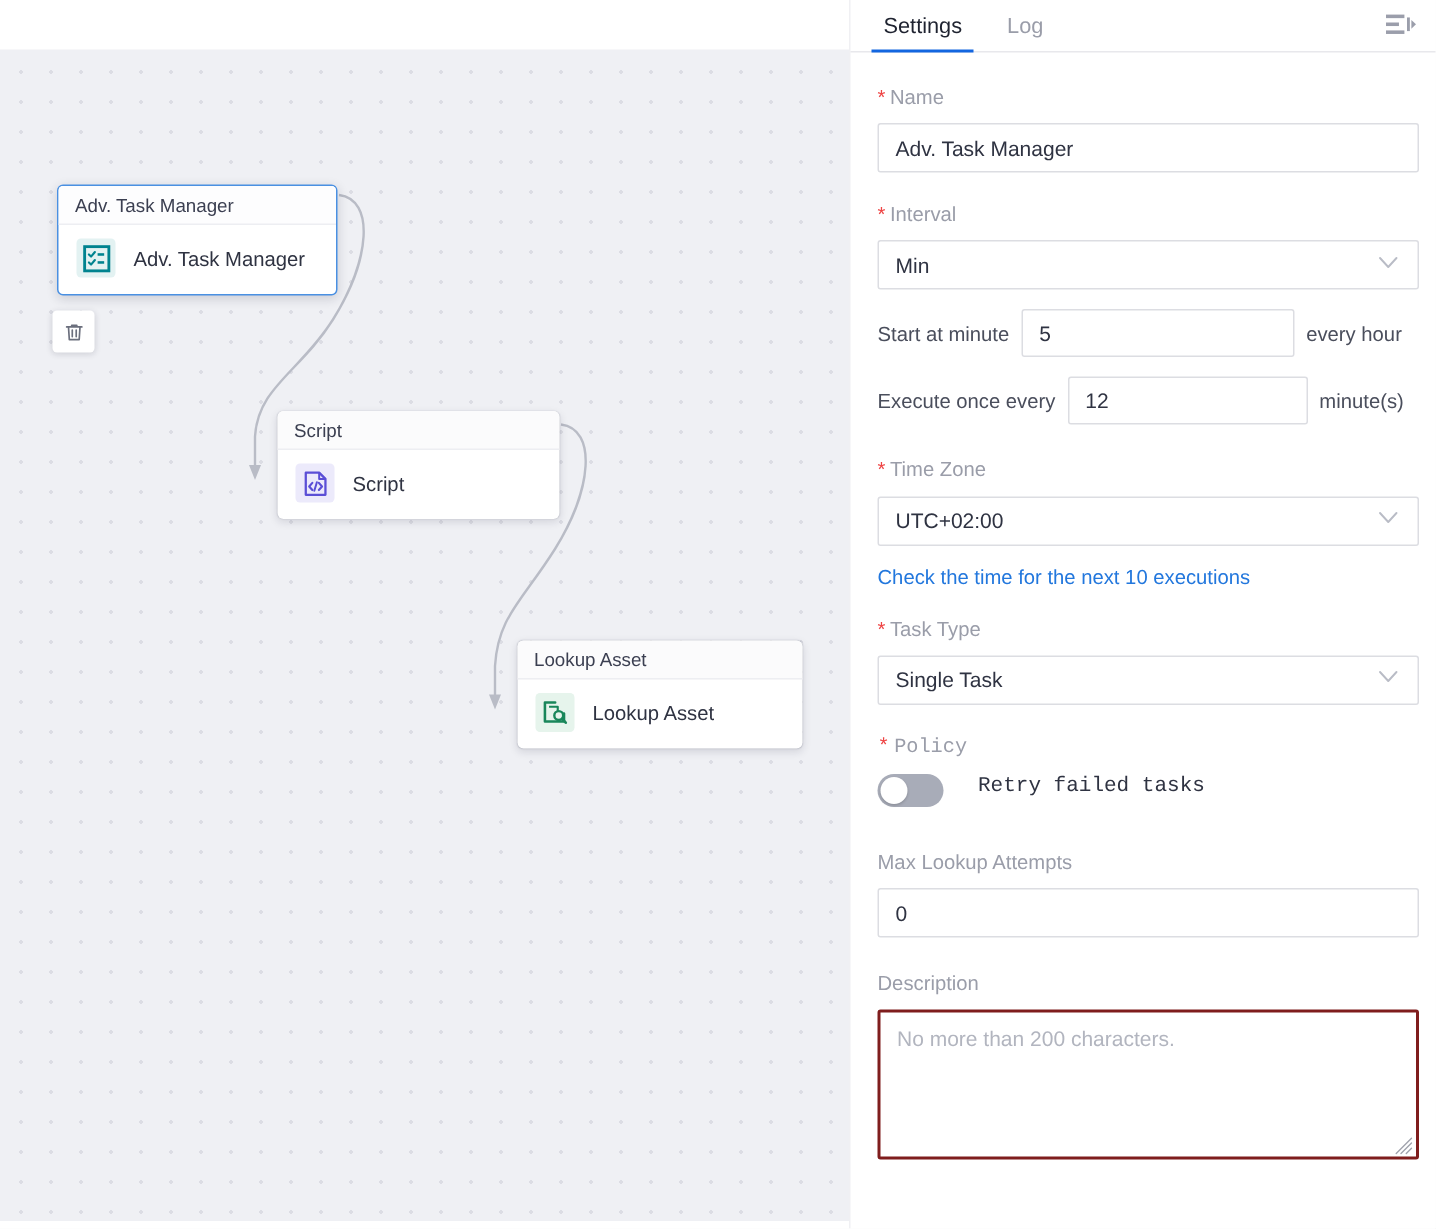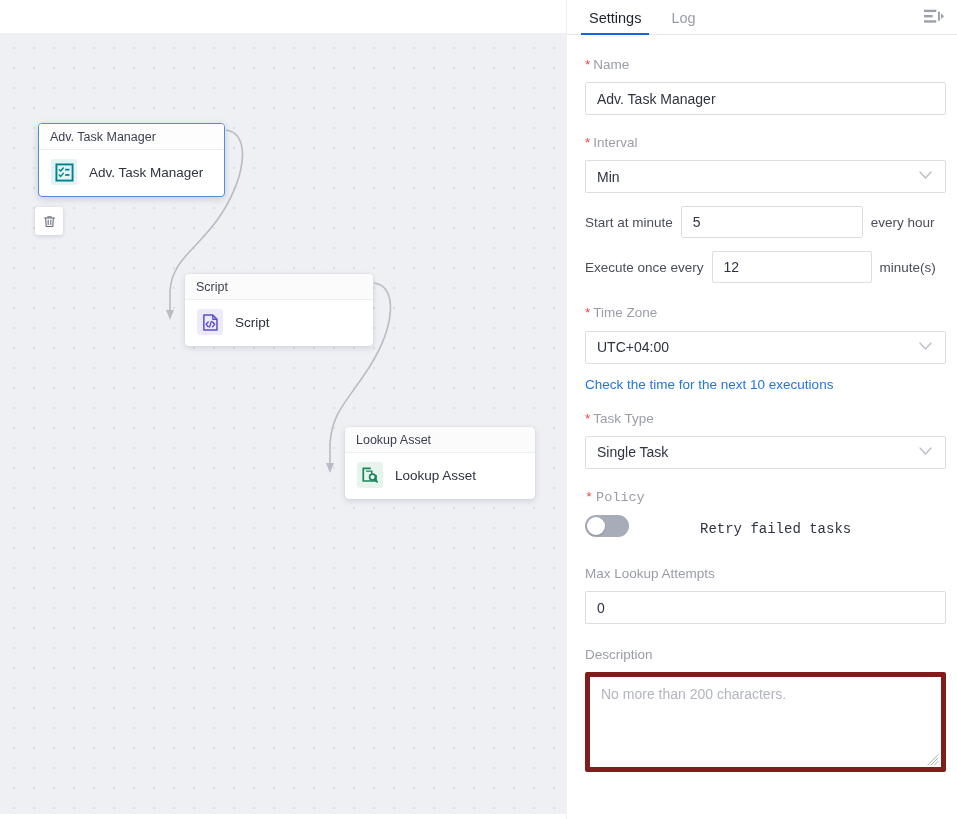--- a/index.html
+++ b/index.html
@@ -204,31 +204,31 @@
     flex: 0 0 44px;
   }
   .toggle .knob {
     position: absolute;
     left: 2px; top: 2px;
     width: 18px; height: 18px;
     border-radius: 50%;
     background: #ffffff;
     box-shadow: 0 1px 2px rgba(0,0,0,0.18);
   }
-  .toggle-row { display: flex; align-items: flex-end; margin-top: 4px; gap: 48px; }
+  .toggle-row { display: flex; align-items: flex-start; margin-top: 4px; }
   .toggle-label {
     margin-left: 23px;
     font-size: 14px;
     color: #2f3342;
   }
 
   .textarea {
     width: 361px;
     height: 100px;
-    border: 5px solid #7f1d1d;
+    border: 2px solid #7f1d1d;
     border-radius: 2px;
     background: #fff;
     font-size: 14px;
     color: #b2b5bf;
     padding: 9px 11px;
     position: relative;
   }
   .resize-grip {
     position: absolute;
     right: 2px; bottom: 2px;
@@ -375,21 +375,21 @@
         </span>
         <span class="txt">minute(s)</span>
       </div>
 
       
       <div class="field" style="margin-top:22px;">
         <div class="label">
           <span class="req">*</span><span>Time Zone</span>
         </div>
         <div class="select">
-          <span>UTC+04:00</span>
+          <span>UTC+02:00</span>
           <span class="chev">
             <svg width="13" height="9" viewBox="0 0 13 9">
                 <path d="M1 1 L6.5 7 L12 1" fill="none" stroke="#b9bcc6" stroke-width="1.3" stroke-linecap="round" stroke-linejoin="round"></path>
               </svg>
           </span>
         </div>
       </div>
 
       
       <a class="link">Check the time for the next 10 executions</a>

